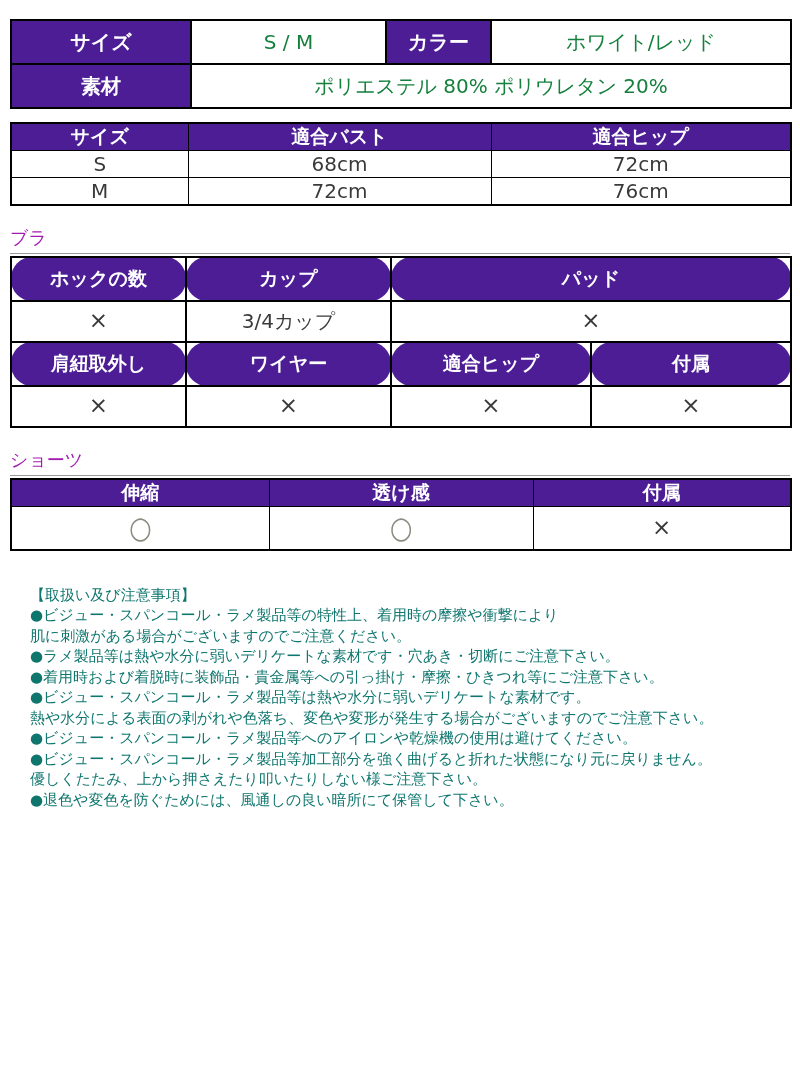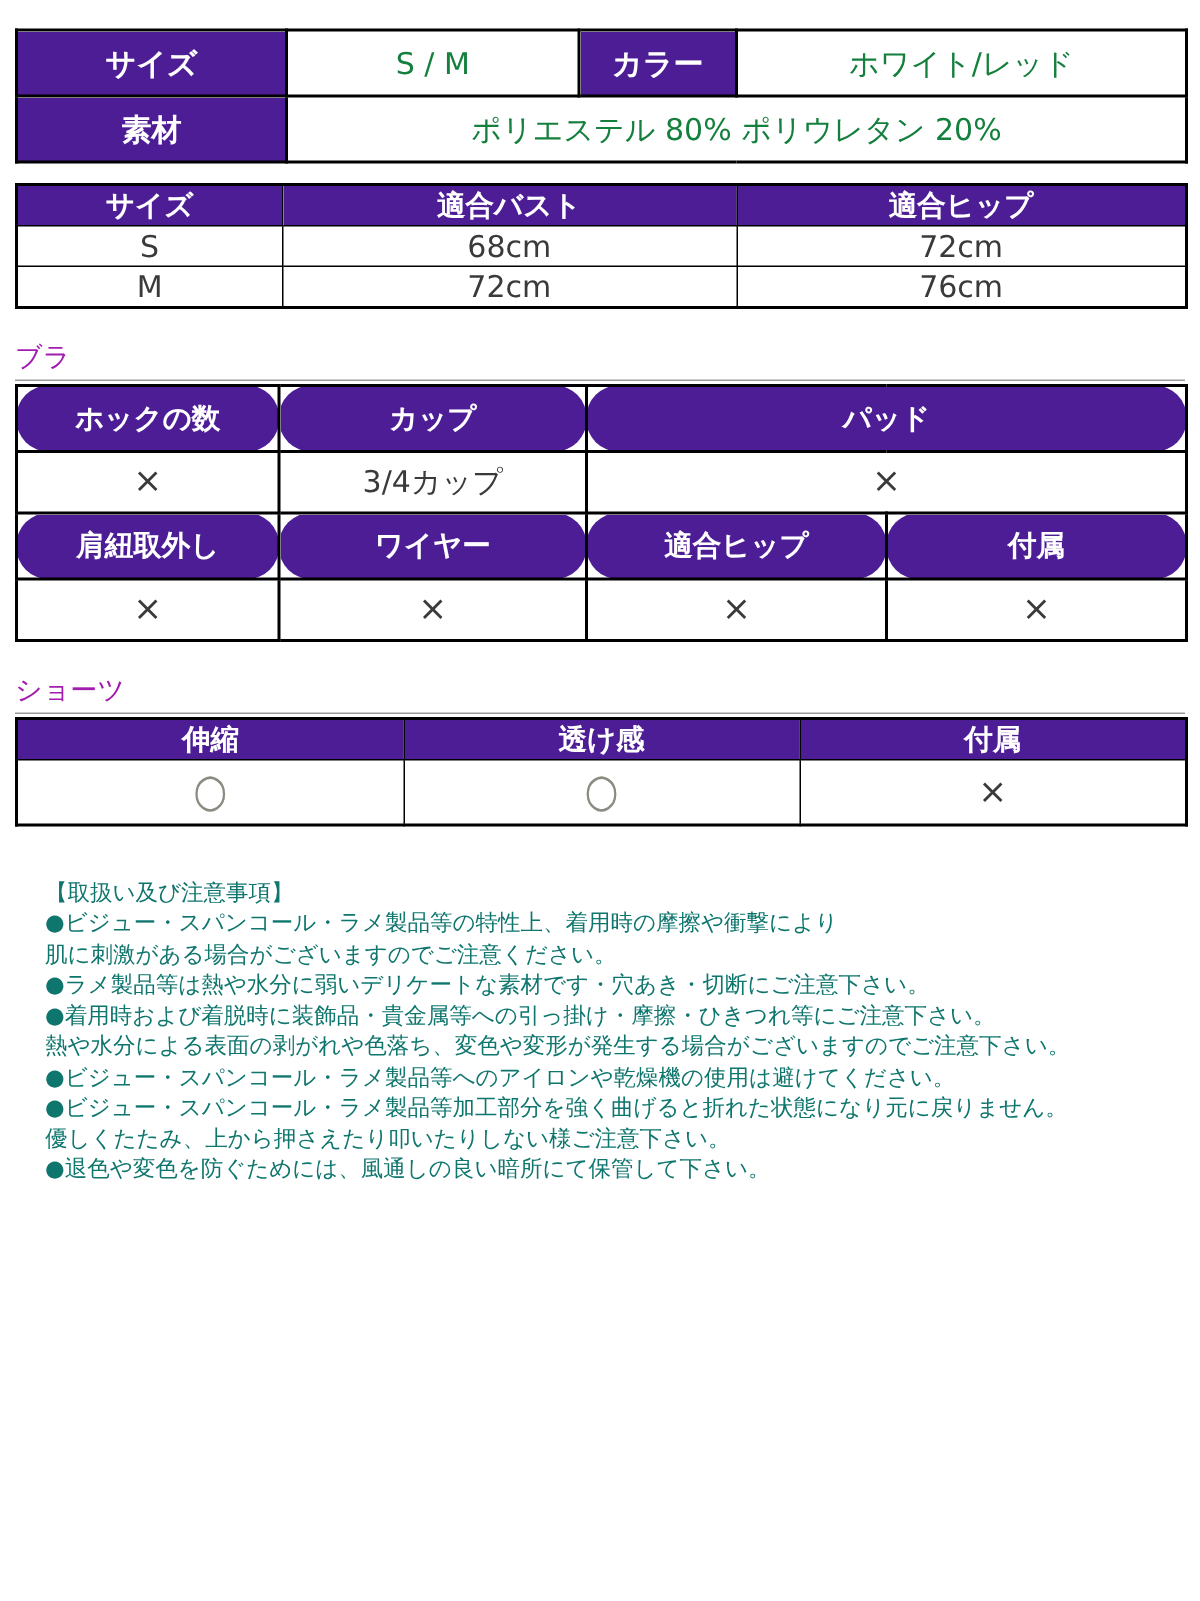--- a/index.html
+++ b/index.html
@@ -194,20 +194,21 @@
     </tr>
   </tbody>
     </table>
 
   <div class="notes">
     <div>【取扱い及び注意事項】</div>
     <div>●ビジュー・スパンコール・ラメ製品等の特性上、着用時の摩擦や衝撃により</div>
     <div>肌に刺激がある場合がございますのでご注意ください。</div>
     <div>●ラメ製品等は熱や水分に弱いデリケートな素材です・穴あき・切断にご注意下さい。</div>
     <div>●着用時および着脱時に装飾品・貴金属等への引っ掛け・摩擦・ひきつれ等にご注意下さい。</div>
+    <div>●ビジュー・スパンコール・ラメ製品等は熱や水分に弱いデリケートな素材です。</div>
     <div>熱や水分による表面の剥がれや色落ち、変色や変形が発生する場合がございますのでご注意下さい。</div>
     <div>●ビジュー・スパンコール・ラメ製品等へのアイロンや乾燥機の使用は避けてください。</div>
     <div>●ビジュー・スパンコール・ラメ製品等加工部分を強く曲げると折れた状態になり元に戻りません。</div>
     <div>優しくたたみ、上から押さえたり叩いたりしない様ご注意下さい。</div>
     <div>●退色や変色を防ぐためには、風通しの良い暗所にて保管して下さい。</div>
   </div>
 
 </div>
 
 </body></html>

